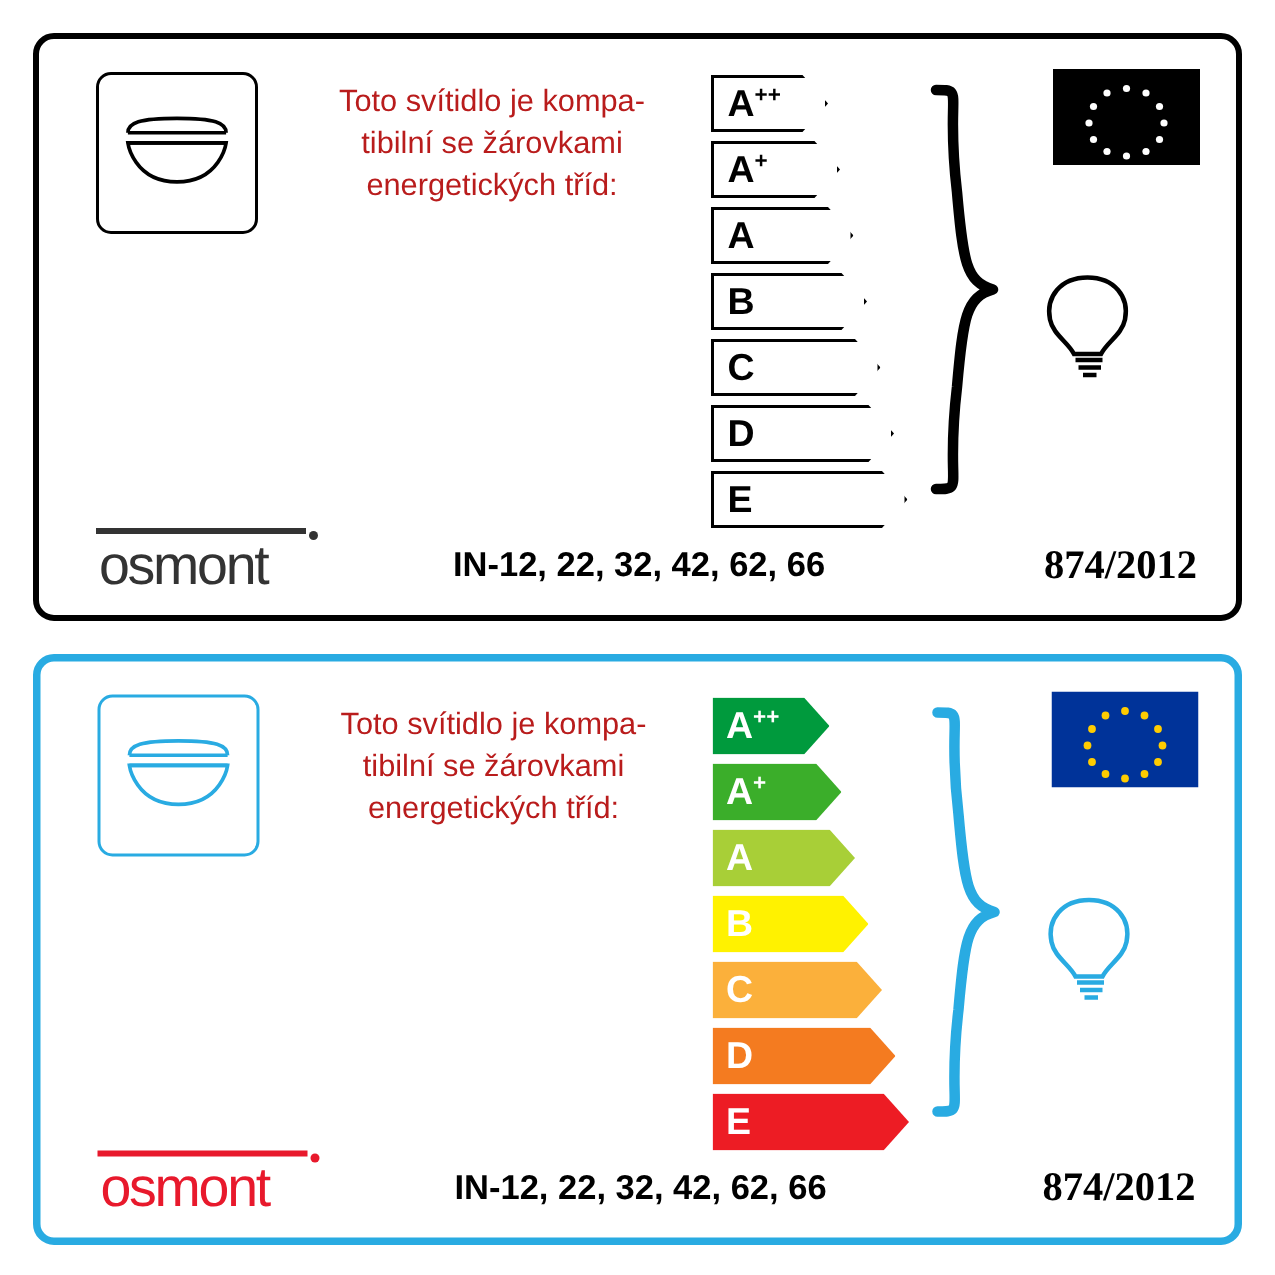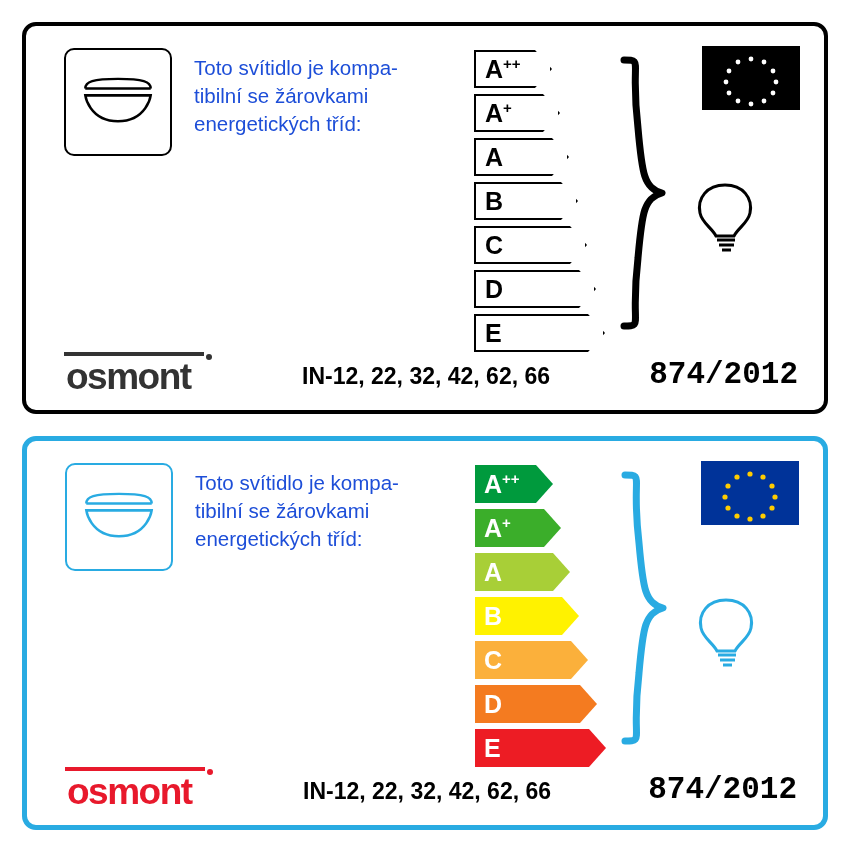--- a/index.html
+++ b/index.html
@@ -56,24 +56,24 @@
   #label-color .lamp-box { border: 2px solid #29abe2; }
 
   .lamp-svg { display: block; width: 100%; height: 100%; }
 
   
   .intro {
     position: absolute;
     left: 168px;
     top: 28px;
     width: 268px;
-    text-align: left;
+    text-align: center;
     font-size: 20.5px;
     line-height: 28px;
-    color: #1d4ed8;
+    color: #b91c1c;
     font-family: "Liberation Sans", sans-serif;
   }
   .intro div { white-space: nowrap; }
 
   
   .classes {
     position: absolute;
     left: 448px;
     top: 24px;
     width: 160px;
@@ -150,21 +150,21 @@
   .brand {
     position: absolute;
     left: 38px;
     bottom: 14px;
     width: 170px;
     height: 48px;
   }
   .brand-text {
     font-family: "Liberation Sans", sans-serif;
     font-size: 37px;
-    font-weight: bold;
+    font-weight: normal;
     letter-spacing: -1.5px;
     line-height: 1;
     position: absolute;
     left: 2px;
     top: 10px;
   }
   #label-mono .brand-text { color: #333333; }
   #label-color .brand-text { color: #e8192c; }
   .brand-bar {
     position: absolute;
@@ -193,24 +193,24 @@
     font-size: 23px;
     font-weight: bold;
     color: #000000;
     font-family: "Liberation Sans", sans-serif;
     margin-left: 48px;
   }
   .reg-code {
     position: absolute;
     right: 26px;
     bottom: 18px;
-    font-size: 31px;
+    font-size: 27px;
     font-weight: bold;
     color: #000000;
-    font-family: Liberation Mono, monospace;
+    font-family: Liberation Serif, serif;
   }
 </style>
 </head>
 <body>
 
 <div class="page">
 
   <div class="label-card" id="label-mono">
 
     <div class="lamp-box">

